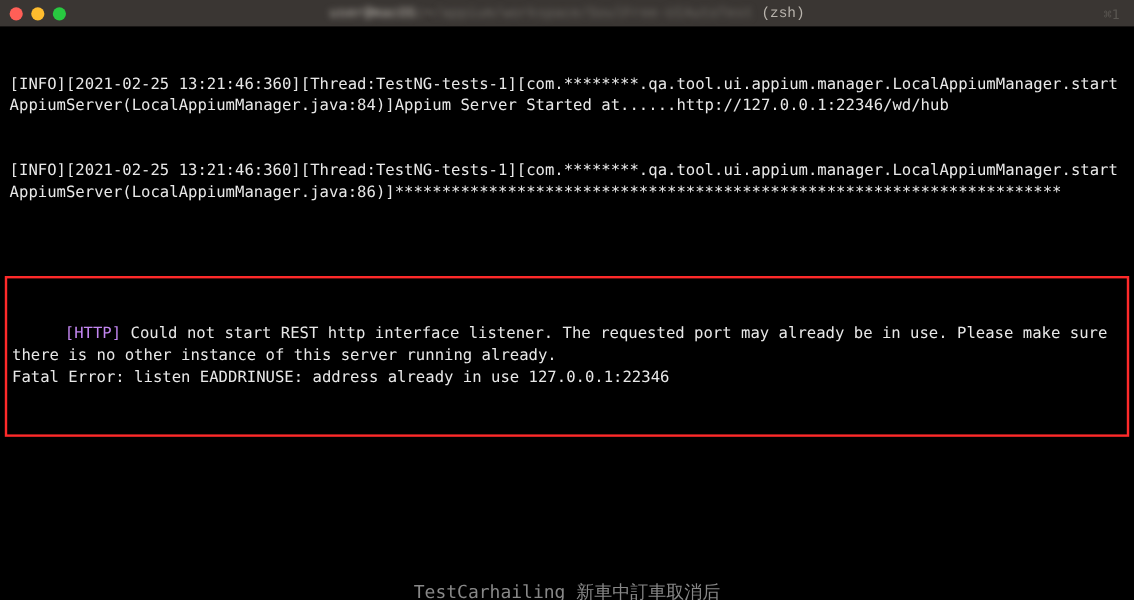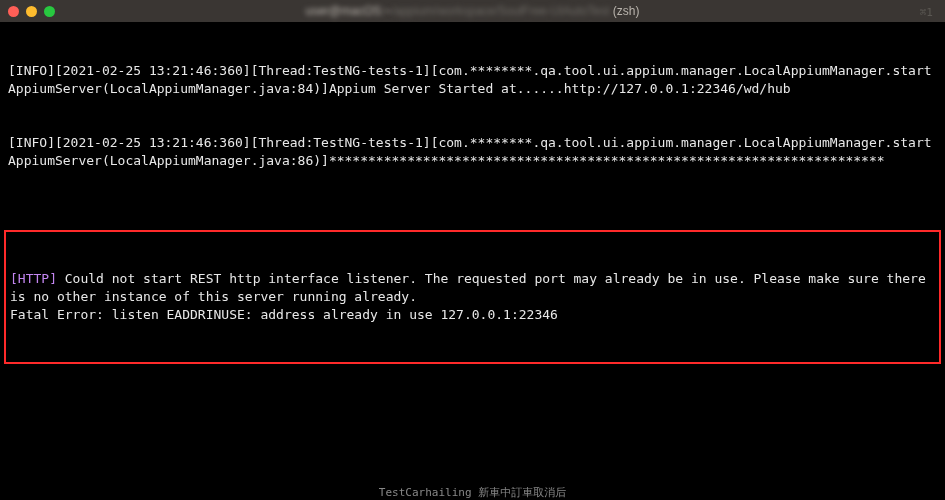--- a/index.html
+++ b/index.html
@@ -3,30 +3,30 @@
 <meta charset="utf-8">
 <style>
   html,body{margin:0;padding:0;background:#1a1a1a;height:100%;width:945px;}
   .window{width:945px;height:500px;background:#000;font-family:"Menlo","Consolas","DejaVu Sans Mono",monospace;font-size:13px;line-height:18px;color:#e8e8e8;position:relative;overflow:hidden;}
   .titlebar{height:22px;background:#3a3633;display:flex;align-items:center;padding:0 8px;position:relative;}
   .traffic{display:flex;gap:7px;align-items:center;}
   .dot{width:11px;height:11px;border-radius:50%;}
   .dot.red{background:#ff5f57;}
   .dot.yellow{background:#febc2e;}
   .dot.green{background:#28c840;}
-  .title{position:absolute;left:0;right:0;text-align:center;font-size:12px;color:#b9b4ad;pointer-events:none;font-family:Liberation Sans, sans-serif;}
+  .title{position:absolute;left:0;right:0;text-align:center;font-size:12px;color:#b9b4ad;pointer-events:none;font-family:Liberation Mono, monospace;}
   .title .faded{color:#6d6a65;}
   .tabind{position:absolute;right:12px;top:4px;font-size:11px;color:#5a5752;}
   .term{padding:4px 8px 0 8px;white-space:pre-wrap;word-break:break-all;}
   .line{}
   .info-tag{color:#e8e8e8;}
-  .http-tag{color:#c386f1;}
+  .http-tag{color:#c386f1;margin-left:44px;}
   .highlight{border:2px solid #ff2a2a;padding:2px 4px;margin:6px -4px;}
   .blurred{filter:blur(2.5px);-webkit-filter:blur(2.5px);}
-  .footer-blur{position:absolute;bottom:0;left:0;right:0;height:14px;display:flex;justify-content:center;align-items:center;font-size:11px;color:#888;background:rgba(0,0,0,0.2);filter:blur(0.6px);}
+  .footer-blur{position:absolute;bottom:0;left:0;right:0;height:14px;display:flex;justify-content:center;align-items:center;font-size:15px;color:#888;background:rgba(0,0,0,0.2);filter:blur(0.6px);}
 </style>
 </head>
 <body>
 
 <div class="window">
 
   <div class="titlebar">
     <div class="traffic">
       <div class="dot red"></div>
       <div class="dot yellow"></div>

